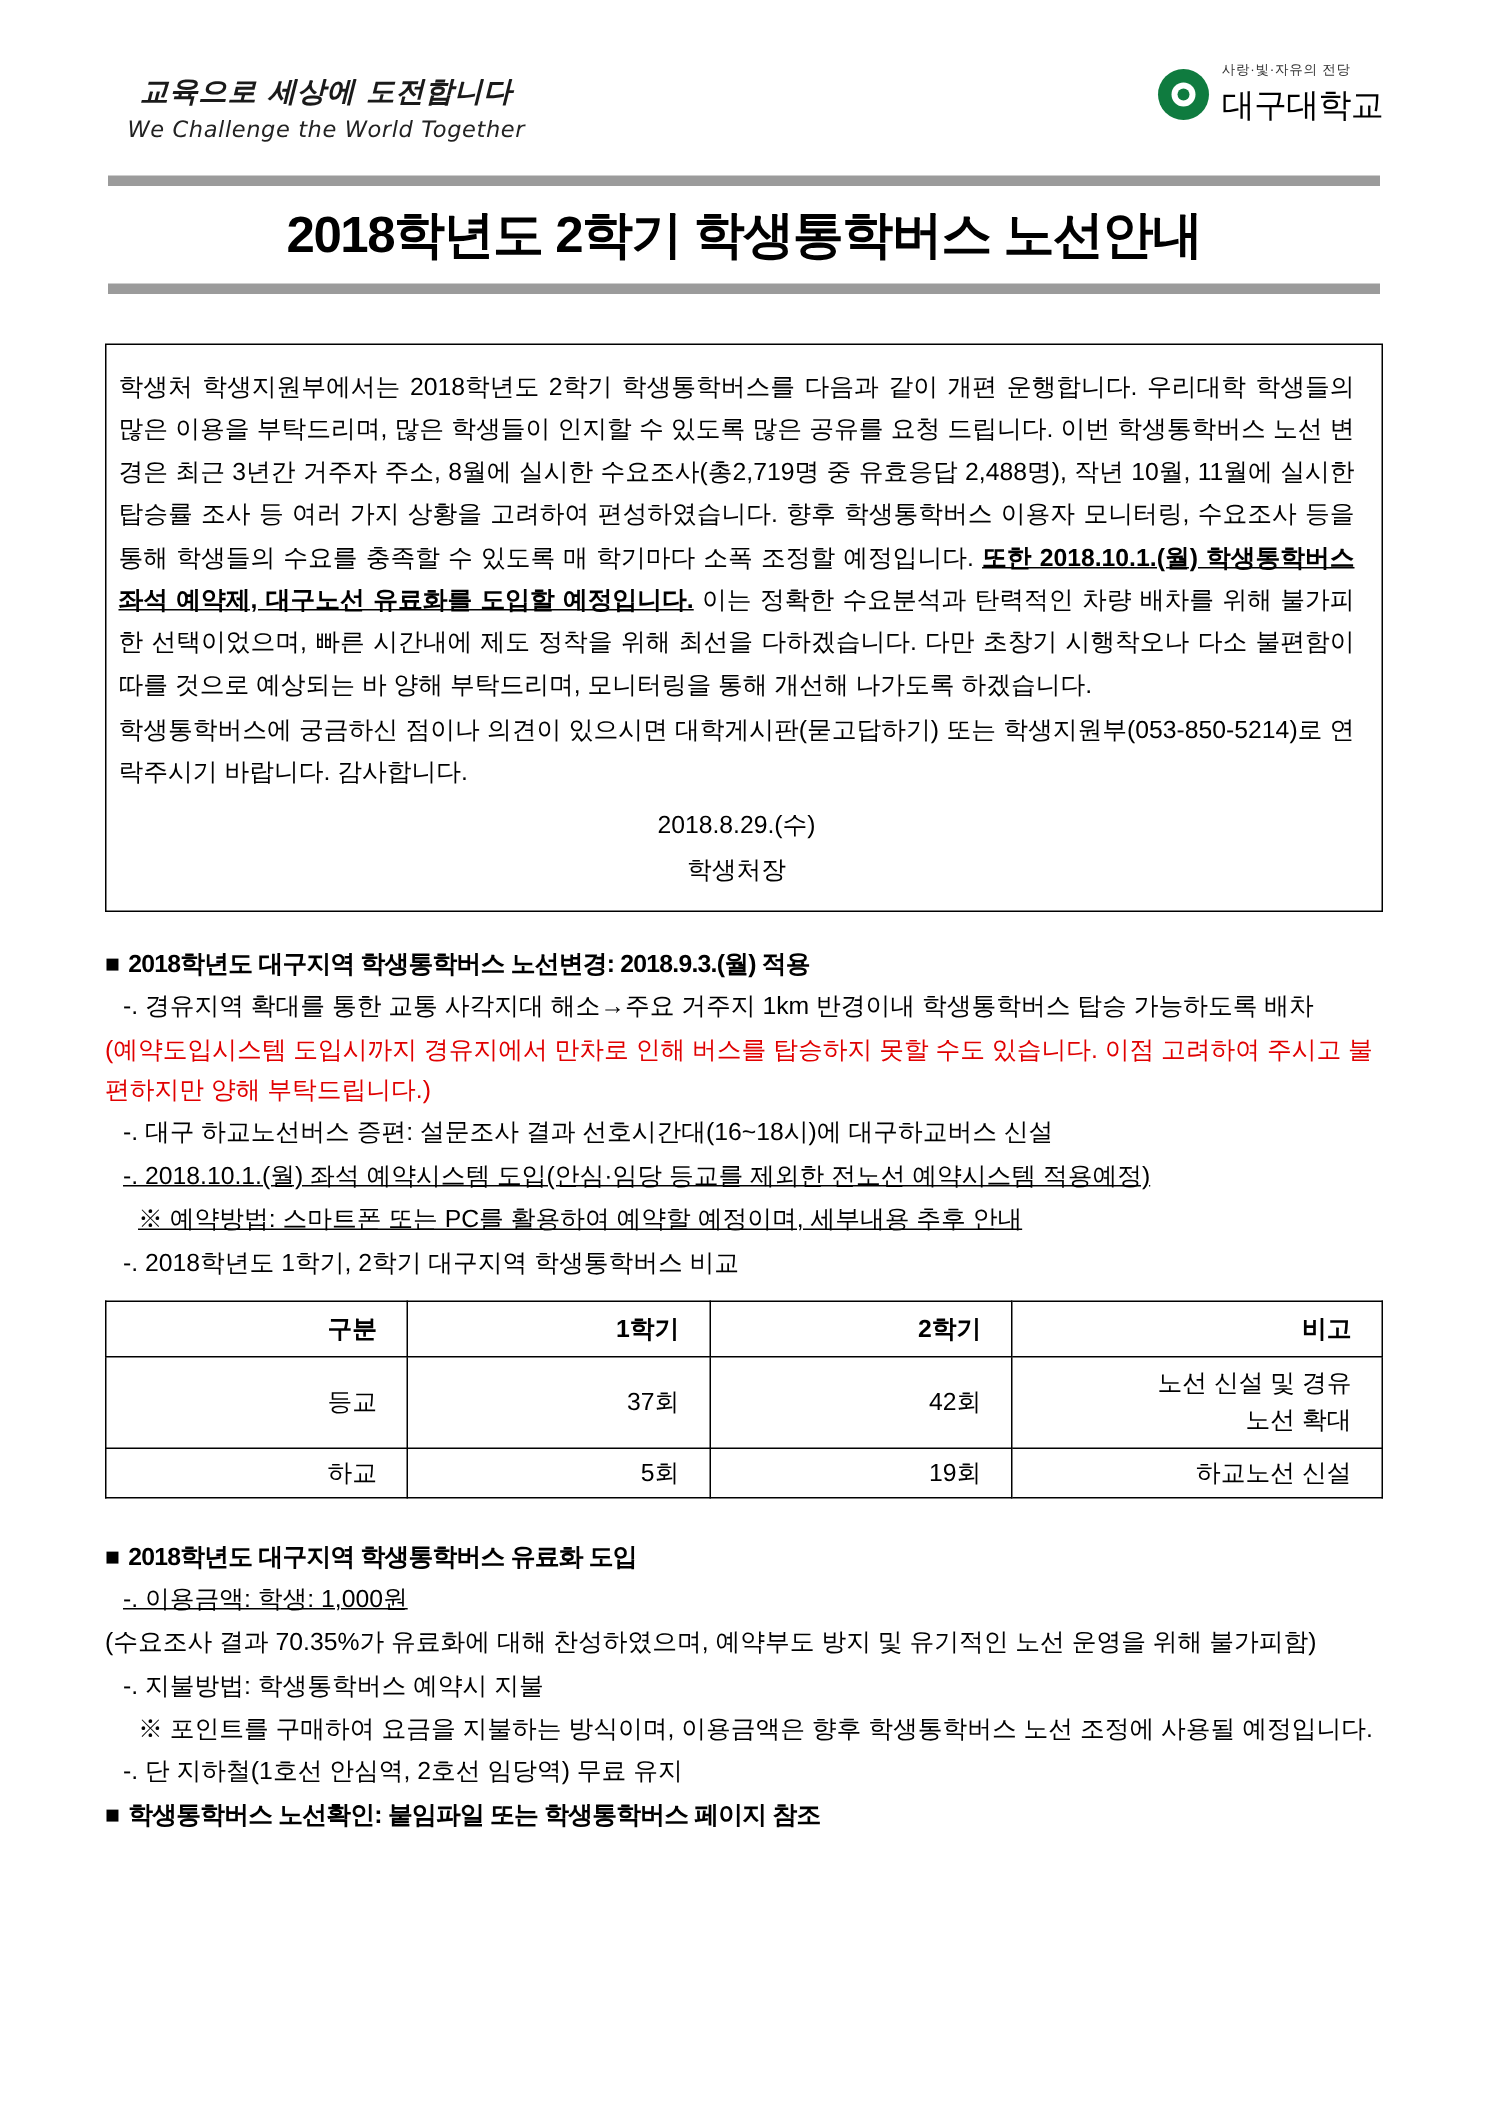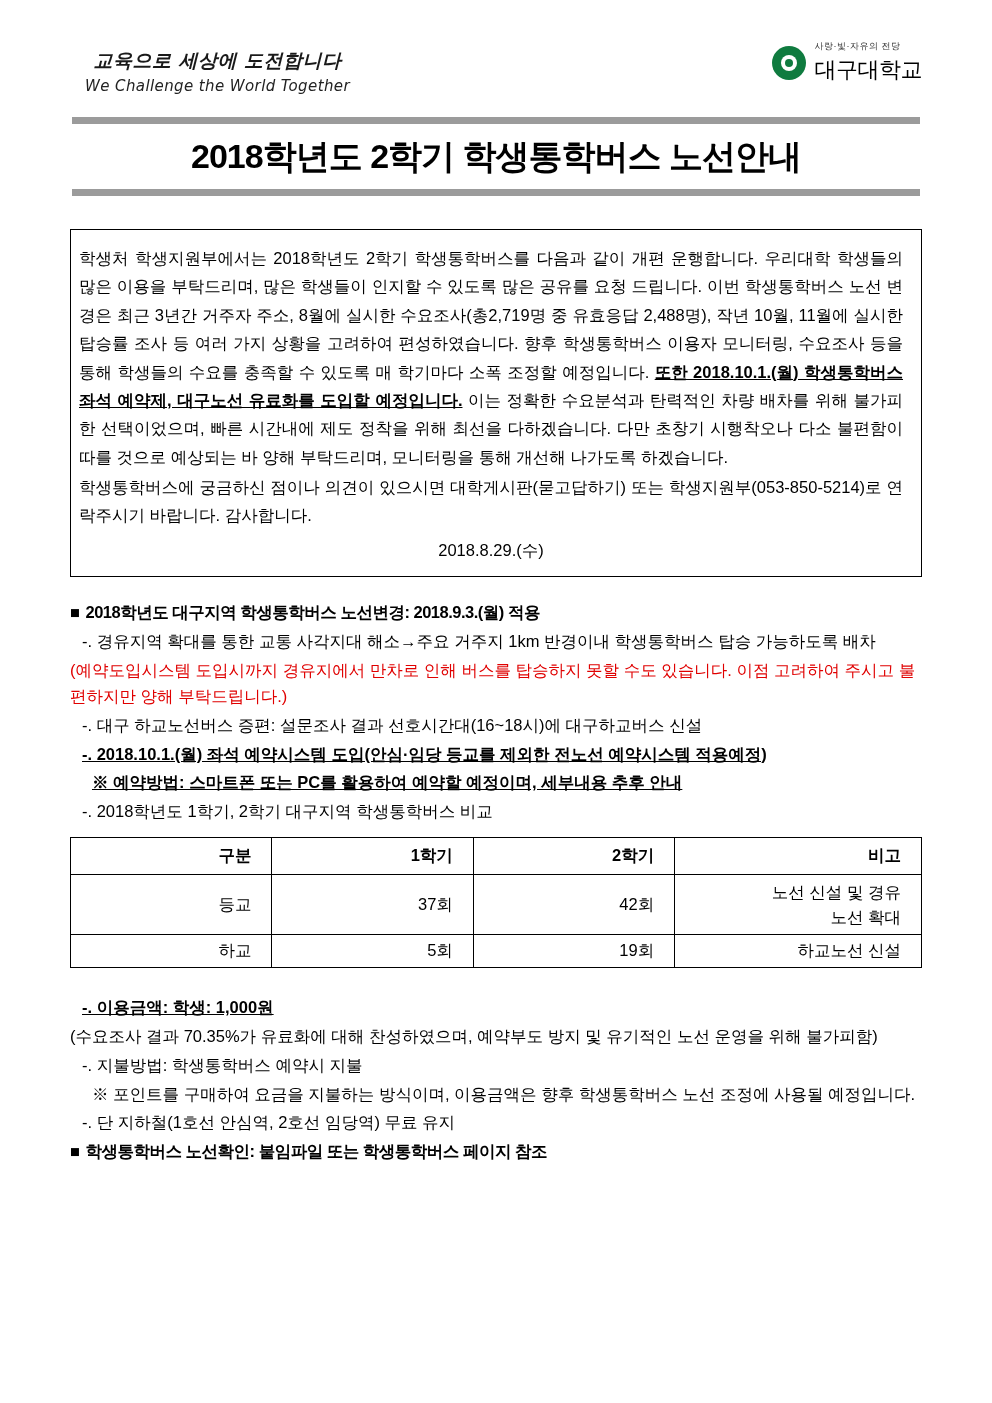--- a/index.html
+++ b/index.html
@@ -166,21 +166,21 @@
   }
   .indent2 { padding-left: 22px; }
   .hang {
     padding-left: 14px;
     text-indent: -2px;
   }
   .red {
     color: #e00000;
   }
   .ul-bold {
-    font-weight: bold;
+    font-weight: normal;
     text-decoration: underline;
   }
 
   
   table.cmp {
     margin: 12px 10px 0 10px;
     border-collapse: collapse;
     width: calc(100% - 20px);
     font-size: 16.5px;
   }
@@ -227,20 +227,21 @@
   <div class="title-block">
     <div class="rule"></div>
     <div class="doc-title">2018학년도 2학기 학생통학버스 노선안내</div>
     <div class="rule"></div>
   </div>
 
   <div class="intro-box">
     <p><span>학생처 학생지원부에서는 2018학년도 2학기 학생통학버스를 다음과 같이 개편 운행합니다. 우리대학 학생들의 많은 이용을 부탁드리며, 많은 학생들이 인지할 수 있도록 많은 공유를 요청 드립니다. 이번 학생통학버스 노선 변경은 최근 3년간 거주자 주소, 8월에 실시한 수요조사(총2,719명 중 유효응답 2,488명), 작년 10월, 11월에 실시한 탑승률 조사 등 여러 가지 상황을 고려하여 편성하였습니다. 향후 학생통학버스 이용자 모니터링, 수요조사 등을 통해 학생들의 수요를 충족할 수 있도록 매 학기마다 소폭 조정할 예정입니다. </span><span class="u-bold">또한 2018.10.1.(월) 학생통학버스 좌석 예약제, 대구노선 유료화를 도입할 예정입니다.</span><span> 이는 정확한 수요분석과 탄력적인 차량 배차를 위해 불가피한 선택이었으며, 빠른 시간내에 제도 정착을 위해 최선을 다하겠습니다. 다만 초창기 시행착오나 다소 불편함이 따를 것으로 예상되는 바 양해 부탁드리며, 모니터링을 통해 개선해 나가도록 하겠습니다.</span></p>
     <p class="para2">학생통학버스에 궁금하신 점이나 의견이 있으시면 대학게시판(묻고답하기) 또는 학생지원부(053-850-5214)로 연락주시기 바랍니다. 감사합니다.</p>
     <div class="sign-line">2018.8.29.(수)</div>
+    <div class="sign-line2">학생처장</div>
   </div>
 
   <div class="body-sec">
     <div class="line sq">
       <span class="mark">■</span><span>2018학년도 대구지역 학생통학버스 노선변경: 2018.9.3.(월) 적용</span>
     </div>
     <div class="line hang">-. 경유지역 확대를 통한 교통 사각지대 해소→주요 거주지 1km 반경이내 학생통학버스 탑승 가능하도록 배차</div>
     <div class="line red">(예약도입시스템 도입시까지 경유지에서 만차로 인해 버스를 탑승하지 못할 수도 있습니다. 이점 고려하여 주시고 불편하지만 양해 부탁드립니다.)</div>
     <div class="line hang">-. 대구 하교노선버스 증편: 설문조사 결과 선호시간대(16~18시)에 대구하교버스 신설</div>
     <div class="line hang ul-bold">-. 2018.10.1.(월) 좌석 예약시스템 도입(안심·임당 등교를 제외한 전노선 예약시스템 적용예정)</div>
@@ -273,20 +274,23 @@
       <tr>
         <td>하교</td>
         <td>5회</td>
         <td>19회</td>
         <td>하교노선 신설</td>
       </tr>
     </tbody>
   </table>
 
   <div class="body-sec sec2">
+    <div class="line sq">
+      <span class="mark">■</span><span>2018학년도 대구지역 학생통학버스 유료화 도입</span>
+    </div>
     <div class="line hang ul-bold">-. 이용금액: 학생: 1,000원</div>
     <div class="line">(수요조사 결과 70.35%가 유료화에 대해 찬성하였으며, 예약부도 방지 및 유기적인 노선 운영을 위해 불가피함)</div>
     <div class="line hang">-. 지불방법: 학생통학버스 예약시 지불</div>
     <div class="line indent2">※ 포인트를 구매하여 요금을 지불하는 방식이며, 이용금액은 향후 학생통학버스 노선 조정에 사용될 예정입니다.</div>
     <div class="line hang">-. 단 지하철(1호선 안심역, 2호선 임당역) 무료 유지</div>
     <div class="line sq">
       <span class="mark">■</span><span>학생통학버스 노선확인: 붙임파일 또는 학생통학버스 페이지 참조</span>
     </div>
   </div>
 

